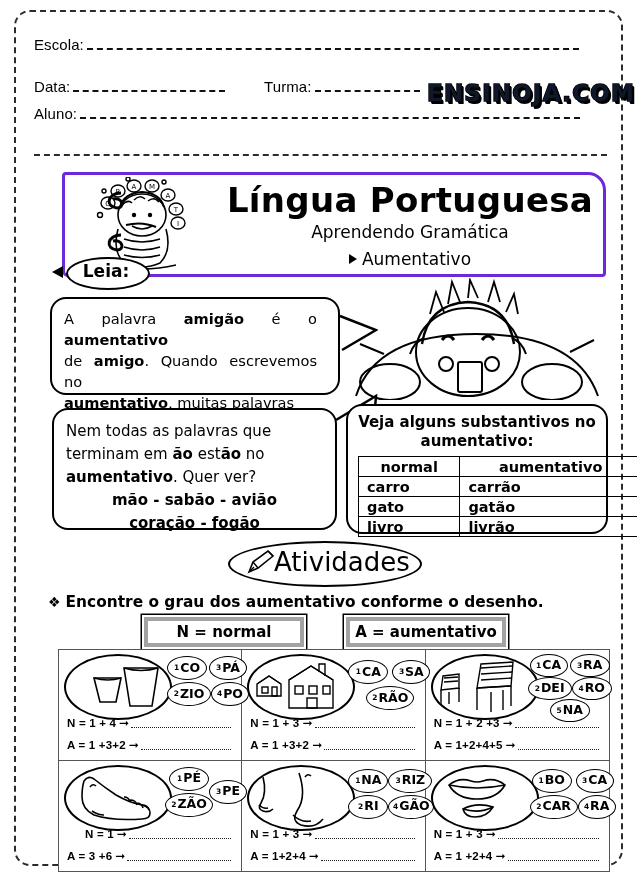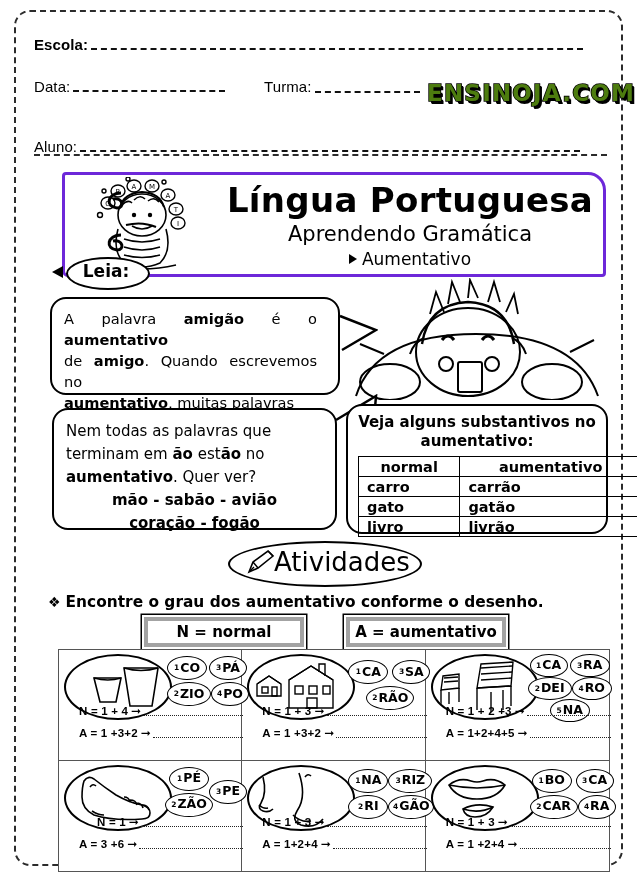--- a/index.html
+++ b/index.html
@@ -45,38 +45,38 @@
     font-family: "Liberation Sans", sans-serif;
     font-size: 15px;
     letter-spacing: .1px;
   }
   .dots {
     display: inline-block;
     border-bottom: 2px dashed #111;
     height: 11px;
     margin-left: 3px;
   }
-  .row-escola { left: 0; top: 10px; width: 556px; font-weight: bold; }
+  .row-escola { left: 0; top: 10px; width: 556px; }
   .row-escola .dots { width: 492px; }
   .row-data   { left: 0; top: 52px; }
   .row-data .dots { width: 152px; }
-  .row-turma  { left: 230px; top: 52px; align-items: center; }
+  .row-turma  { left: 230px; top: 52px; }
   .row-turma .dots { width: 105px; }
-  .row-aluno  { left: 0; top: 112px; width: 556px; text-align: center; }
+  .row-aluno  { left: 0; top: 79px; width: 556px; text-align: center; }
   .row-aluno .dots { width: 500px; }
 
   .logo {
     position: absolute;
     left: 393px;
     top: 54px;
     font-family: "DejaVu Sans", sans-serif;
     font-weight: 700;
     font-size: 23px;
     letter-spacing: 1.2px;
-    color: #4d7c0f;
+    color: #0f172a;
     -webkit-text-stroke: 1.6px #000;
     paint-order: stroke fill;
     text-shadow:
        2px 2px 0 #000,
        2.5px 2.5px 0 #000;
   }
 
   .hdivider {
     position: absolute;
     left: 18px;
@@ -108,21 +108,21 @@
     font-size: 34px;
     letter-spacing: .3px;
   }
   .banner-sub {
     position: absolute;
     left: 150px;
     top: 47px;
     width: 390px;
     text-align: center;
     font-family: "DejaVu Sans", sans-serif;
-    font-size: 21px;
+    font-size: 17px;
   }
   .banner-topic {
     position: absolute;
     left: 150px;
     top: 74px;
     width: 390px;
     text-align: center;
     font-family: "DejaVu Sans", sans-serif;
     font-size: 17px;
   }
@@ -397,23 +397,22 @@
   .syl sup {
     font-size: 7.5px;
     font-weight: 700;
     vertical-align: super;
     margin-right: 1px;
   }
 
   .eqs {
     position: absolute;
     left: 0;
-    bottom: 16px;
+    bottom: 4px;
     width: 100%;
-    margin-left: 12px;
   }
   .eq {
     display: flex;
     align-items: center;
     height: 22px;
     padding-left: 8px;
     box-sizing: border-box;
   }
   .eq-label {
     font-family: "Liberation Sans", sans-serif;

